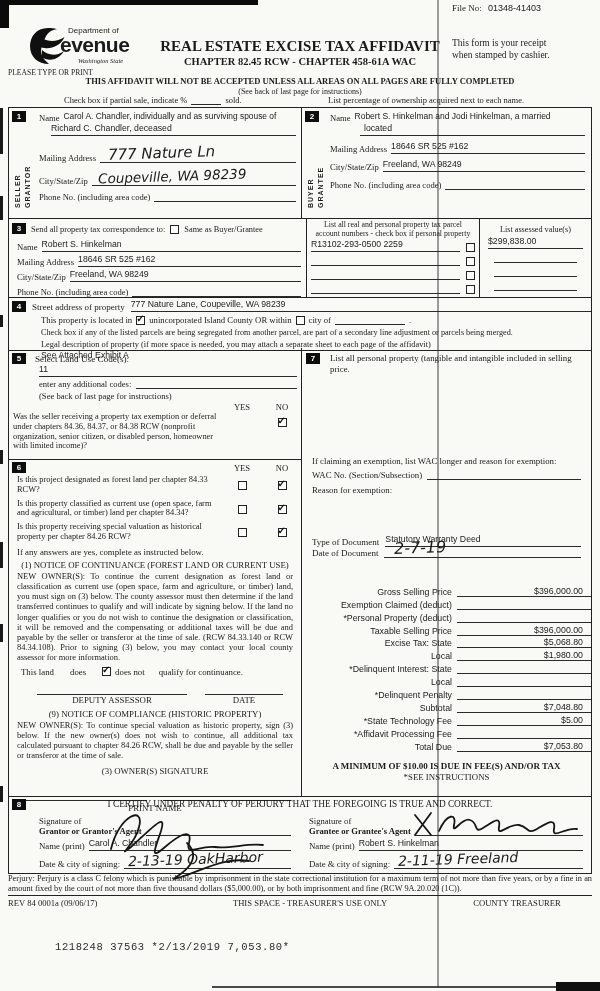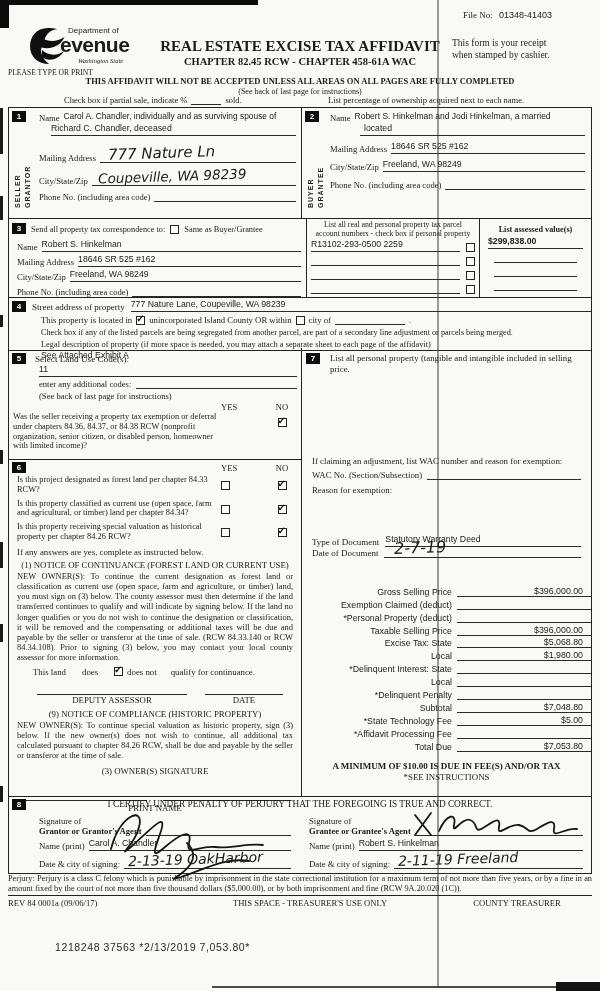--- a/index.html
+++ b/index.html
@@ -1,33 +1,33 @@
 <!DOCTYPE html>
 <html><head>
 <meta charset="utf-8">
 <style>
   html,body{margin:0;padding:0;background:#e8e8e6;}
   #page{position:relative;width:600px;height:991px;background:#f9f9f6;overflow:hidden;
         font-family:"Liberation Serif",serif;color:#1b1b1b;}
   .abs{position:absolute;}
   .sans{font-family:"Liberation Sans",sans-serif;}
-  .mono{font-family:Liberation Sans, sans-serif;}
+  .mono{font-family:Liberation Mono, monospace;}
   .hand{font-family:"DejaVu Sans",sans-serif;font-style:italic;display:inline-block;transform:rotate(-2deg);}
   .b{font-weight:bold;}
   .c{text-align:center;}
   .ul{border-bottom:1px solid #2a2a2a;}
   .fill{flex:1;min-width:0;}
   .frow{display:flex;align-items:flex-end;gap:4px;}
   .badge{display:inline-flex;align-items:center;justify-content:center;background:#0d0d0d;color:#fff;
          font-family:"Liberation Sans",sans-serif;font-weight:bold;font-size:8px;width:14px;height:11px;flex:none;}
   .cb{display:inline-block;width:7px;height:7px;border:1px solid #222;background:#fff;position:relative;vertical-align:-1px;flex:none;}
   .cb[data-checked="true"]::after{content:"✓";position:absolute;left:-1px;top:-4px;font-size:10px;font-weight:bold;color:#111;}
   .vword{writing-mode:vertical-rl;transform:rotate(180deg);font-family:"Liberation Sans",sans-serif;
          font-weight:bold;font-size:7px;letter-spacing:1px;line-height:9px;}
-  .qy{width:42px;flex:none;}
+  .qy{width:42px;text-align:center;flex:none;}
   .qn{width:38px;text-align:center;flex:none;}
   .qtext{flex:1;margin-left:8px;font-size:8.4px;line-height:9.8px;}
   .para{font-size:8.45px;line-height:10.2px;text-align:justify;}
   .lbl{font-size:8.6px;white-space:nowrap;}
   .val{font-size:8.7px;white-space:nowrap;}
   .trow{display:flex;align-items:flex-end;height:12.9px;}
   .tlabel{width:150px;text-align:right;padding-right:5px;font-size:8.8px;white-space:nowrap;}
   .tval{flex:1;text-align:right;padding-right:8px;font-size:8.8px;}
   svg.sig path{fill:none;stroke:#161616;stroke-width:1.8;stroke-linecap:round;stroke-linejoin:round;}
 </style>
@@ -42,21 +42,21 @@
   <div class="abs" style="left:0;top:196px;width:3px;height:24px;background:#1a1a1a;"></div>
   <div class="abs" style="left:0;top:315px;width:3px;height:12px;background:#1a1a1a;"></div>
   <div class="abs" style="left:0;top:450px;width:3px;height:14px;background:#1a1a1a;"></div>
   <div class="abs" style="left:0;top:542px;width:3px;height:26px;background:#1a1a1a;"></div>
   <div class="abs" style="left:0;top:624px;width:3px;height:18px;background:#1a1a1a;"></div>
   <div class="abs" style="left:0;top:786px;width:3px;height:16px;background:#1a1a1a;"></div>
   <div class="abs" style="left:437px;top:0;width:1.5px;height:987px;background:rgba(40,40,40,.45);z-index:60;pointer-events:none;"></div>
   <div class="abs" style="left:212px;top:986px;width:346px;height:2px;background:#4a4a4a;"></div>
   <div class="abs" style="left:556px;top:982px;width:44px;height:9px;background:#111;"></div>
 
-  <div class="abs" style="left:452px;top:10px;font-size:9px;margin-left:11px;">
+  <div class="abs" style="left:452px;top:3px;font-size:9px;">
     <span>File No:</span>
     <span class="val sans" style="font-size:9px;margin-left:4px;">01348-41403</span>
   </div>
 
   <div class="abs" style="left:28px;top:24px;width:135px;height:48px;">
     <span class="abs" style="left:0;top:2px;">
       <svg width="40" height="40" viewBox="0 0 40 40">
         <path d="M20 2 C8 2 2 11 2 20 C2 31 10 38 21 38 C15 33 12 28 13.5 21.5 C22 24 33 20 36.5 11 C30 15.5 22 15.8 16.5 13.5 C18.5 7.5 23 3.5 29 3.2 C26 2.2 23 2 20 2 Z" fill="#101010"></path>
         <path d="M14 24 C20 30 30 30 36 25 C31 34 20 36 14 31 Z" fill="#101010"></path>
       </svg>
@@ -183,21 +183,21 @@
         </div>
         <div class="frow" style="height:14px;gap:6px;">
           <span class="fill ul"></span>
           <span class="cb" data-checked="false"></span>
         </div>
         <div class="frow" style="height:14px;gap:6px;">
           <span class="fill ul"></span>
           <span class="cb" data-checked="false"></span>
         </div>
       </div>
-      <div style="flex:1;position:relative;padding:0 8px;font-weight:bold;">
+      <div style="flex:1;position:relative;padding:0 8px;">
         <div class="c" style="font-size:8.2px;padding-top:7px;">List assessed value(s)</div>
         <div class="frow" style="height:12px;margin-top:3px;">
           <span class="fill ul"><span class="val sans">$299,838.00</span></span>
         </div>
         <div class="frow" style="height:14px;margin:0 6px;">
             <span class="fill ul"></span>
           </div>
         <div class="frow" style="height:14px;margin:0 6px;">
             <span class="fill ul"></span>
           </div>
@@ -273,21 +273,21 @@
             <span class="qn"><span class="cb" data-checked="true"></span></span>
           </div>
           <div style="display:flex;align-items:flex-start;margin-top:4px;">
             <span class="qtext">Is this property receiving special valuation as historical property per chapter 84.26 RCW?</span>
             <span class="qy"><span class="cb" data-checked="false"></span></span>
             <span class="qn"><span class="cb" data-checked="true"></span></span>
           </div>
           <div style="margin-left:8px;margin-top:5px;font-size:8.8px;">If any answers are yes, complete as instructed below.</div>
           <div class="c" style="font-size:8.8px;margin-top:3px;">(1) NOTICE OF CONTINUANCE (FOREST LAND OR CURRENT USE)</div>
           <div class="para" style="margin:1px 8px 0 8px;">NEW OWNER(S):  To continue the current designation as forest land or classification as current use (open space, farm and agriculture, or timber) land, you must sign on (3) below.  The county assessor must then determine if the land transferred continues to qualify and will indicate by signing below. If the land no longer qualifies or you do not wish to continue the designation or classification, it will be removed and the compensating or additional taxes will be due and payable by the seller or transferor at the time of sale.  (RCW 84.33.140 or RCW 84.34.108).  Prior to signing (3) below, you may contact your local county assessor for more information.</div>
-          <div style="display:flex;margin-left:24px;margin-top:4px;font-size:8.8px;align-items:center;gap:4px;">
+          <div style="display:flex;margin-left:12px;margin-top:4px;font-size:8.8px;align-items:center;gap:4px;">
             <span>This land</span>
             <span style="width:8px;"></span>
             <span>does</span>
             <span style="width:8px;"></span>
             <span class="cb" data-checked="true"></span>
             <span>does not</span>
             <span style="width:6px;"></span>
             <span>qualify for continuance.</span>
           </div>
           <div style="display:flex;margin-left:28px;margin-top:9px;">
@@ -311,21 +311,21 @@
           <div class="c" style="font-size:8.8px;margin-top:2px;">PRINT NAME</div>
         </div>
       </div>
 
       <div style="flex:1;position:relative;">
         <div style="display:flex;padding-top:5px;">
           <span class="badge" style="margin-left:4px;">7</span>
           <span style="flex:1;margin:0 10px;font-size:8.8px;line-height:10.5px;">List all personal property (tangible and intangible included in selling price.</span>
         </div>
         <div class="abs" style="left:10px;top:108px;right:10px;">
-          <div style="font-size:8.8px;">If claiming an adjustment, list WAC number and reason for exemption:</div>
+          <div style="font-size:8.8px;">If claiming an exemption, list WAC longer and reason for exemption:</div>
           <div class="frow" style="margin-top:4px;gap:5px;font-family:Liberation Serif, serif;">
             <span style="font-size:8.8px;white-space:nowrap;">WAC No. (Section/Subsection)</span>
             <span class="fill ul"></span>
           </div>
           <div style="font-size:8.8px;margin-top:5px;">Reason for exemption:</div>
         </div>
         <div class="abs frow" style="left:10px;top:180px;right:10px;gap:6px;">
           <span style="font-size:9px;white-space:nowrap;">Type of Document</span>
           <span class="fill ul"><span class="val sans">Statutory Warranty Deed</span></span>
         </div>

